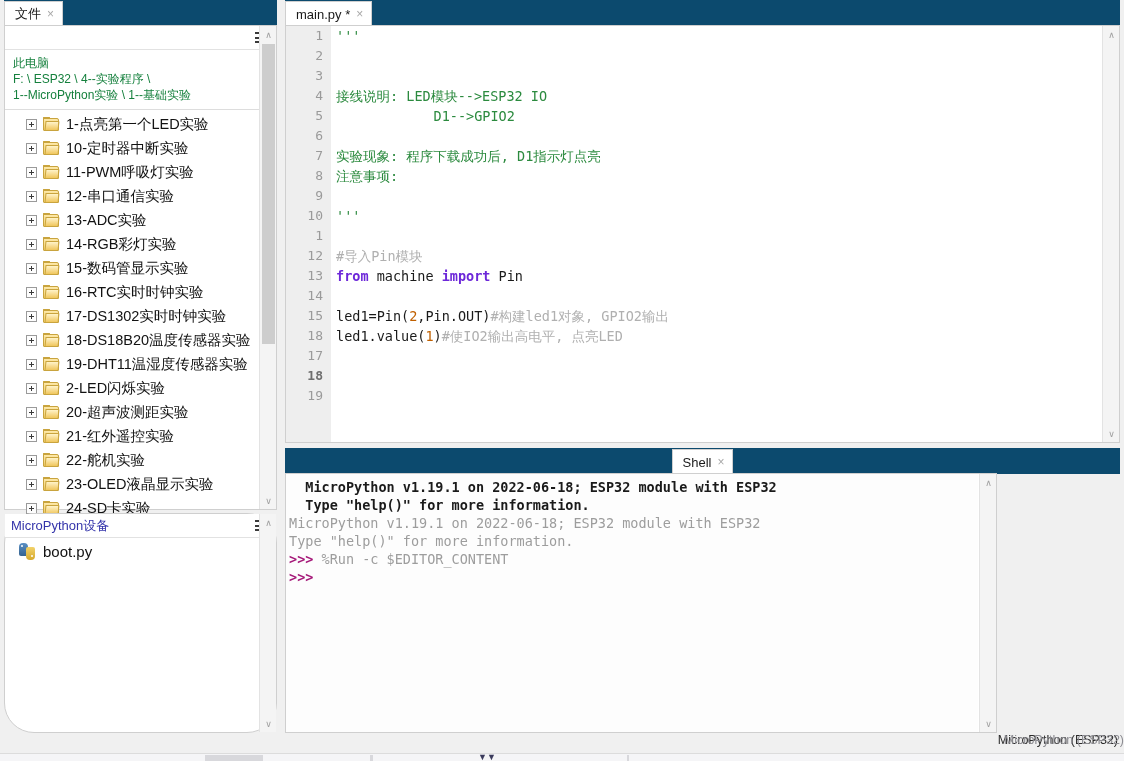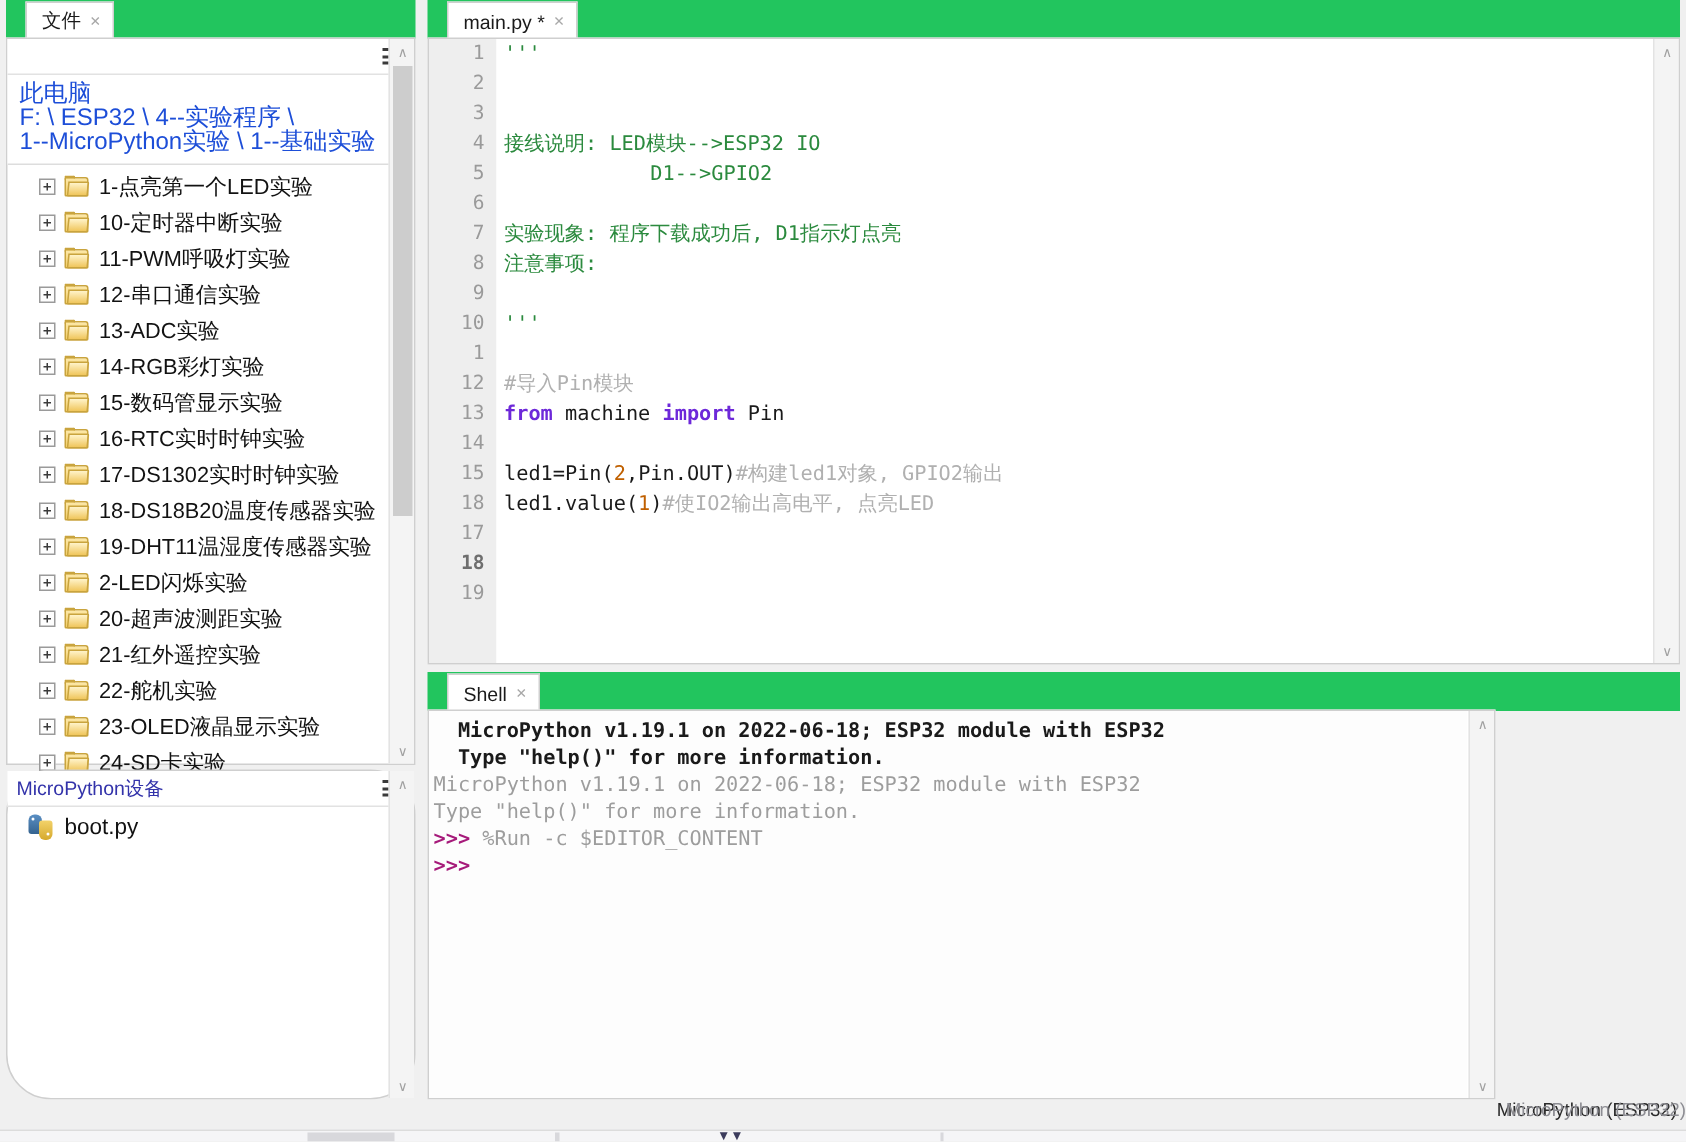--- a/index.html
+++ b/index.html
@@ -14,24 +14,23 @@
   #app {
     position: relative;
     width: 1124px; height: 761px;
     background: #f0f0f0;
   }
 
   
   .tabstrip {
     position: absolute;
     height: 26px;
-    background: #22c55e;
+    background: #0c4a6e;
     display: flex;
     align-items: flex-end;
-    padding-left: 13px;
   }
   .tab {
     height: 26px;
     background: #ffffff;
     border: 1px solid #cfcfcf;
     border-bottom: 1px solid #ffffff;
     display: flex;
     align-items: center;
     padding: 0 7px 0 10px;
     font-size: 13px;
@@ -67,23 +66,23 @@
   .hamburger {
     margin-left: auto;
     width: 14px; height: 11px;
     display: flex; flex-direction: column; justify-content: space-between;
     margin-right: 3px;
   }
   .hamburger i { display: block; height: 2px; background: #3a3a3a; }
 
   #files-crumb {
     padding: 5px 8px 6px 8px;
-    font-size: 16px;
+    font-size: 12px;
     line-height: 16px;
-    color: #1d4ed8;
+    color: #15803d;
     border-bottom: 1px solid #dddddd;
     background: #ffffff;
   }
   #files-crumb div { white-space: nowrap; }
 
   .tree { padding: 2px 0 0 0; margin-left: 16px; }
   .tree-row {
     height: 24px;
     display: flex;
     align-items: center;
@@ -508,21 +507,21 @@
         <div class="cl">&nbsp;</div>
         <div class="cl">&nbsp;</div>
       </div>
 
     <div class="vsb" style="right:0; top:0; bottom:0;">
       <div class="arrow up">∧</div>
       <div class="arrow down">∨</div>
     </div>
   </div>
 
-  <div class="tabstrip" style="left:285px; top:448px; width:835px;">
+  <div class="tabstrip" style="left:285px; top:448px; width:835px;justify-content:center;">
     <div class="tab">
       <span class="tab-label">Shell</span>
       <span class="tab-close">×</span>
     </div>
   </div>
 
   <div class="panel" id="shell-panel">
     <div id="shell-body">
         <div class="sl sh-out">  MicroPython v1.19.1 on 2022-06-18; ESP32 module with ESP32</div>
         <div class="sl sh-out">  Type "help()" for more information.</div>

